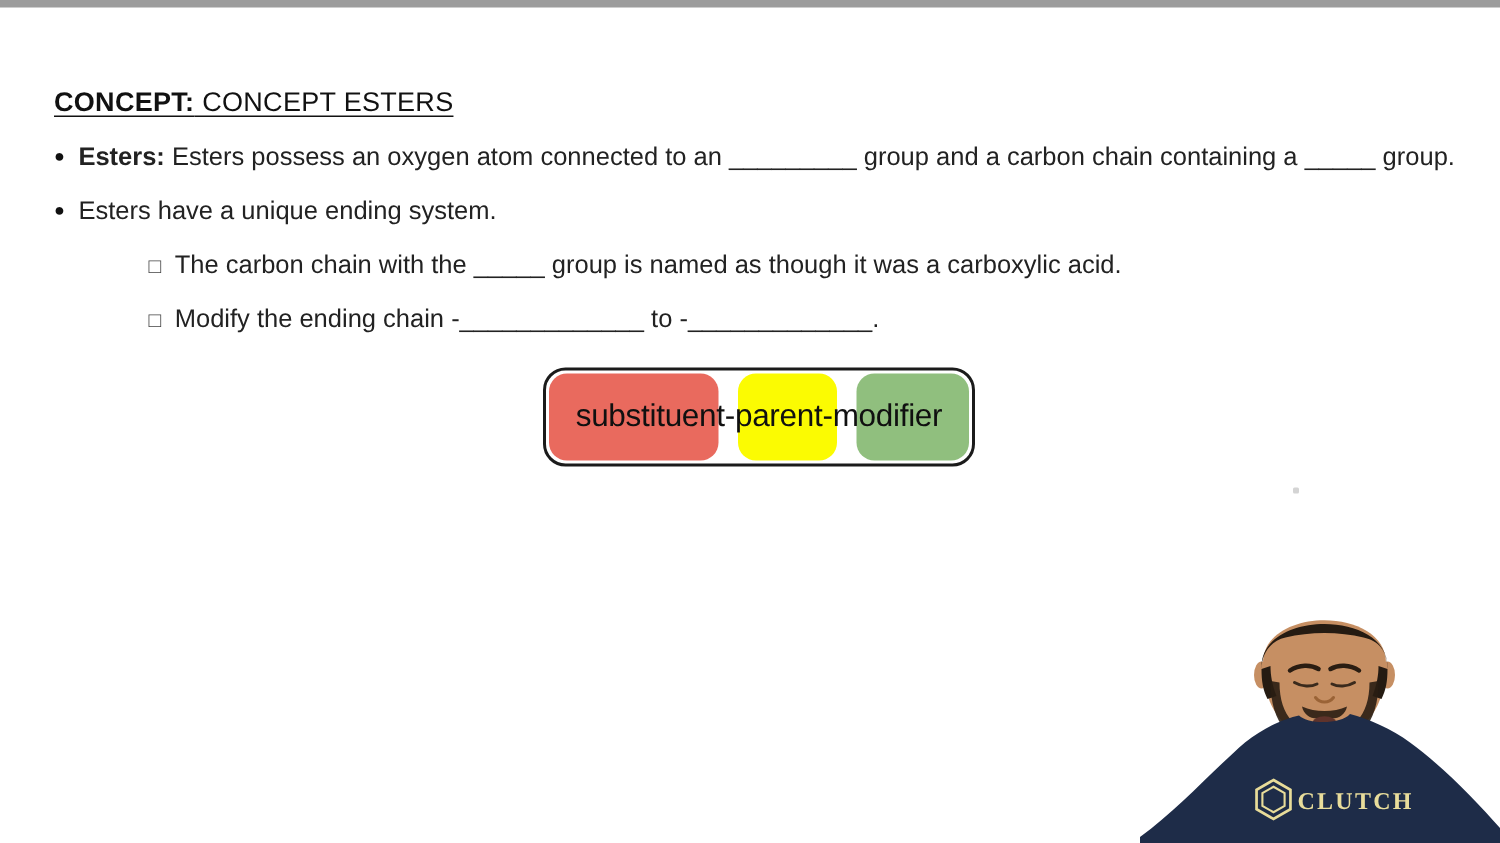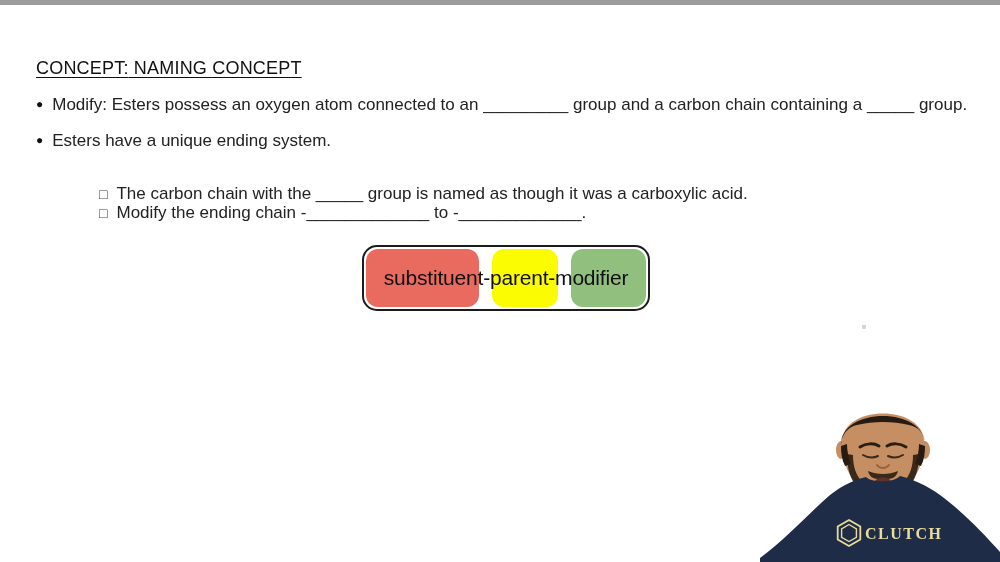--- a/index.html
+++ b/index.html
@@ -6,25 +6,25 @@
   body{
     width:1000px;height:562px;position:relative;overflow:hidden;
     background:#ffffff;color:#1a1a1a;
     font-family:"Liberation Sans", sans-serif;
   }
   .topbar{position:absolute;top:0;left:0;width:1000px;height:5px}
   .title{
     position:absolute;left:36px;top:58px;font-size:18px;letter-spacing:.2px;
     text-decoration:underline;text-underline-offset:3px;color:#111;
   }
-  .bold{font-weight:normal}
+  .bold{font-weight:bold}
   .line{position:absolute;font-size:17px;white-space:nowrap;color:#222}
   .b1{left:36px;top:95px}
   .b2{left:36px;top:131px}
-  .s1{left:99px;top:184px}
+  .s1{left:99px;top:167px}
   .s2{left:99px;top:203px}
   .bullet{display:inline-block;margin-right:9px;font-size:12px;vertical-align:2px;color:#111}
   .sq{display:inline-block;margin-right:9px;font-size:14px;color:#444}
   .segbox{
     position:absolute;left:362px;top:245px;width:280px;height:58px;
     border:2px solid #1b1b1b;border-radius:15px;background:#fff;
     display:flex;gap:13px;padding:2px;
   }
   .seg{border-radius:12px;height:100%}
   .seg.r{width:113px}
@@ -37,25 +37,25 @@
   .artifact{position:absolute;left:862px;top:325px;width:4px;height:4px;
     background:#a9a9a9;opacity:.5;border-radius:1px}
   .webcam{position:absolute;right:0;bottom:0;width:240px;height:170px}
 </style>
 </head>
 <body>
 
 <div class="topbar" style="background: rgb(156, 156, 156);"></div>
 
 <div class="title">
-  <span class="bold">CONCEPT:</span><span> NAMING CONCEPT</span>
+  <span class="bold">CONCEPT:</span><span> CONCEPT ESTERS</span>
 </div>
 
 <div class="line b1">
-  <span class="bullet">●</span><span class="bold">Modify:</span><span> Esters possess an oxygen atom connected to an _________ group and a carbon chain containing a _____ group.</span>
+  <span class="bullet">●</span><span class="bold">Esters:</span><span> Esters possess an oxygen atom connected to an _________ group and a carbon chain containing a _____ group.</span>
 </div>
 
 <div class="line b2">
   <span class="bullet">●</span><span>Esters have a unique ending system.</span>
 </div>
 
 <div class="line s1">
   <span class="sq">□</span><span>The carbon chain with the _____ group is named as though it was a carboxylic acid.</span>
 </div>
 

